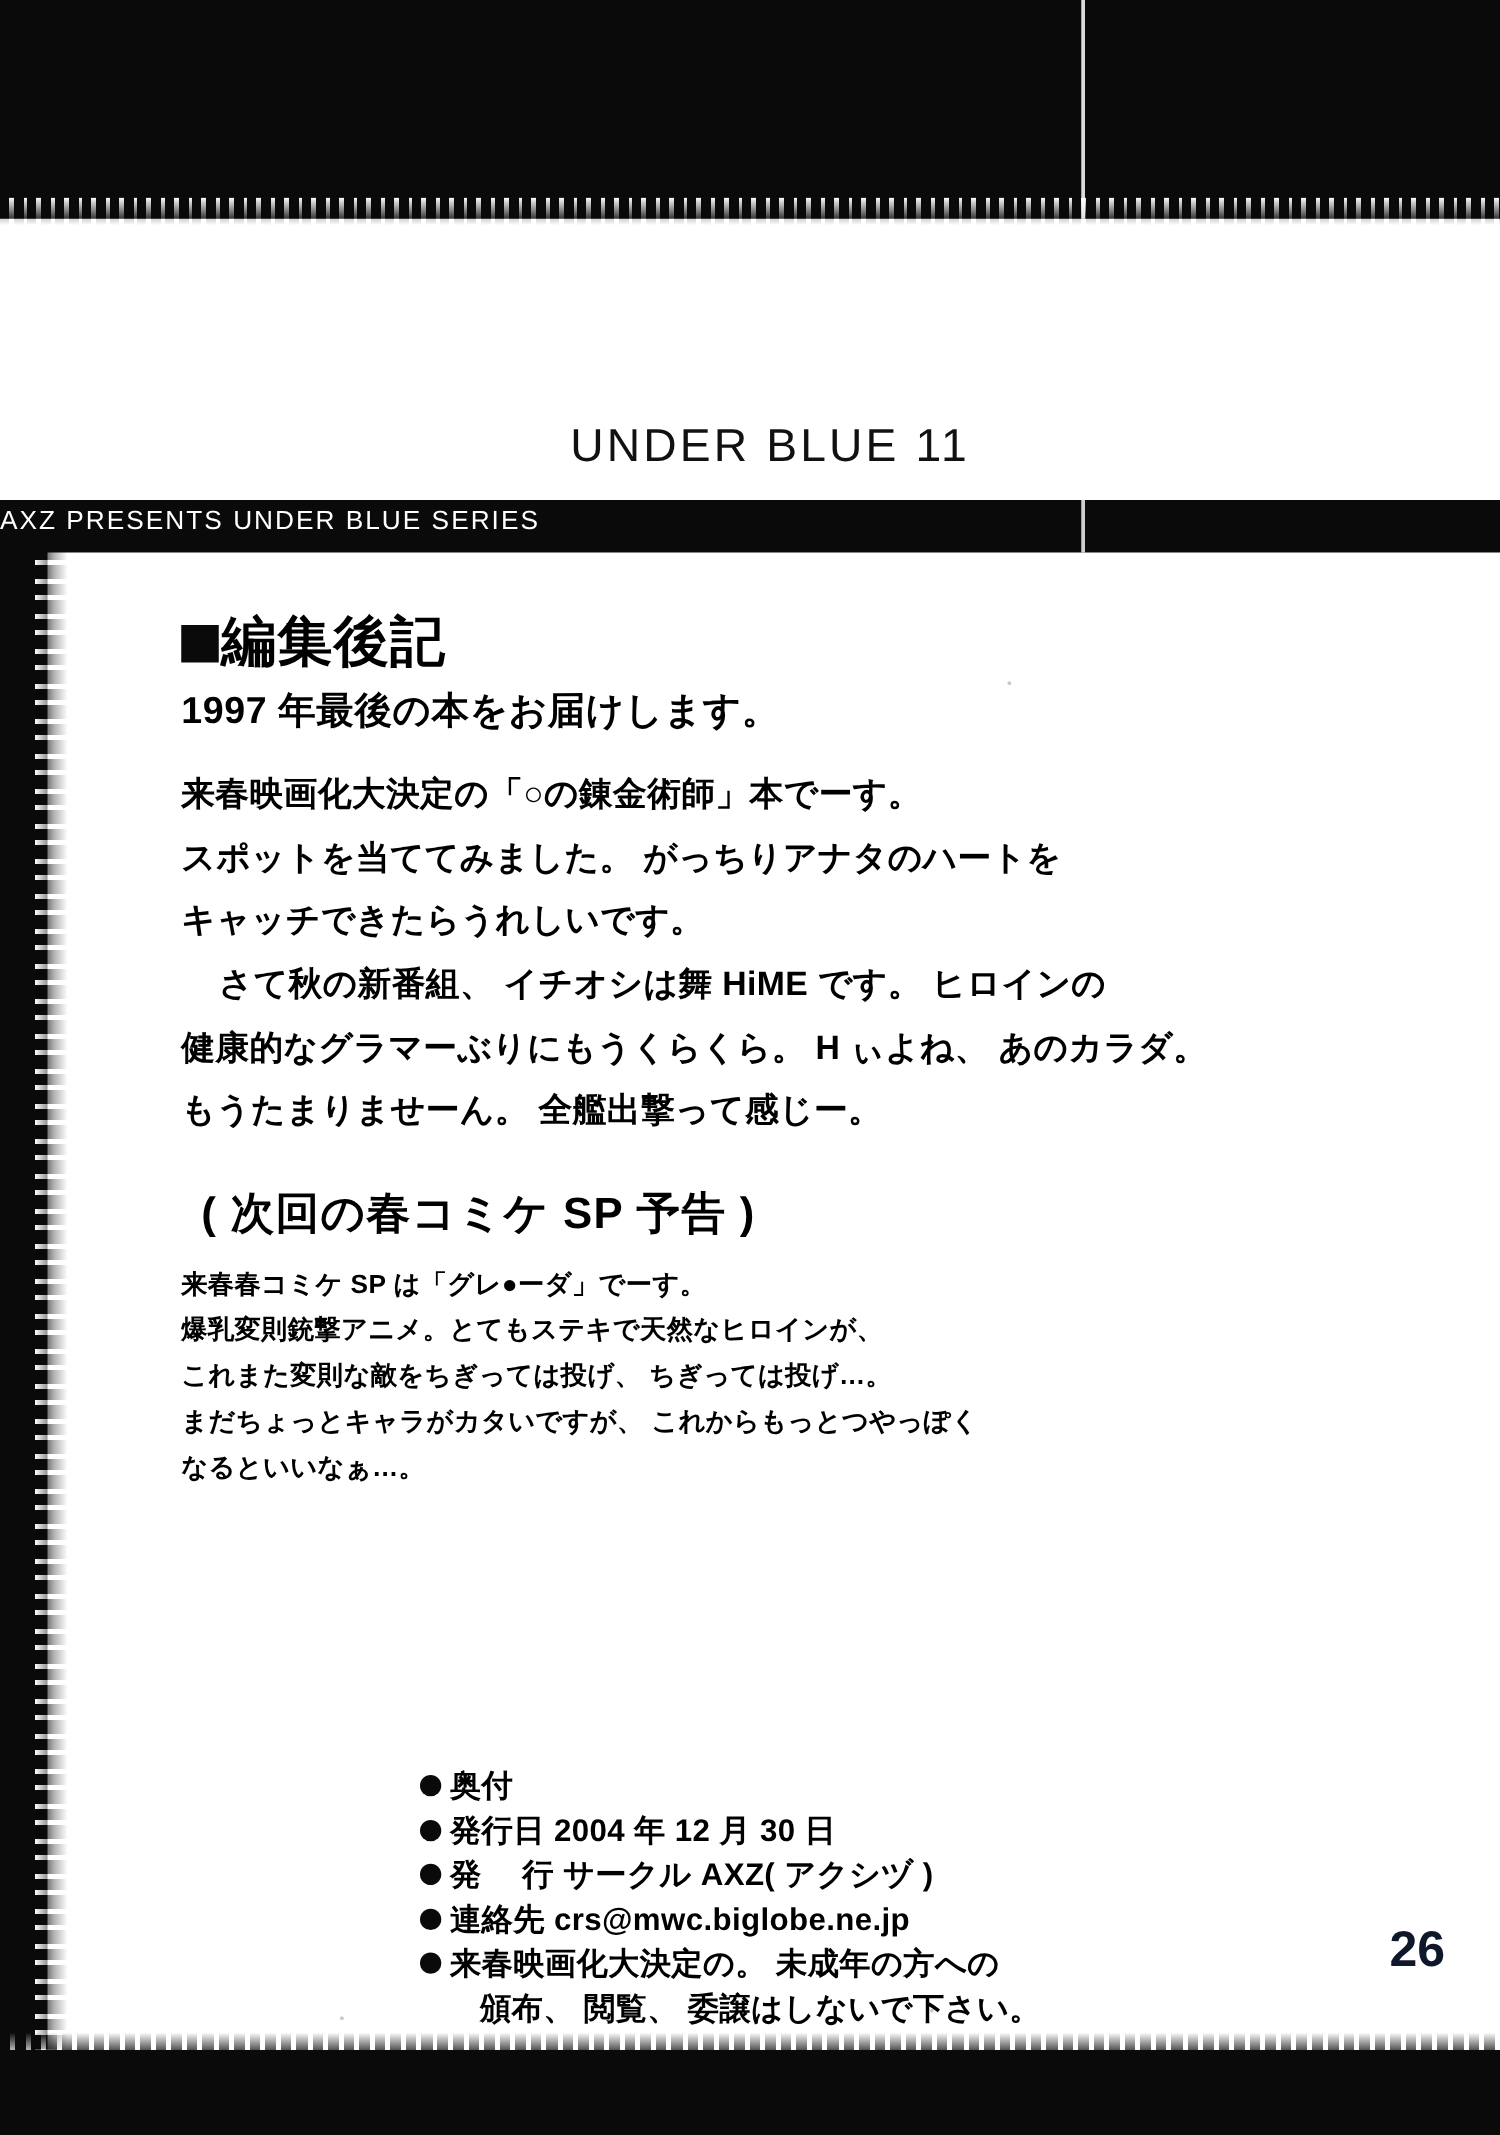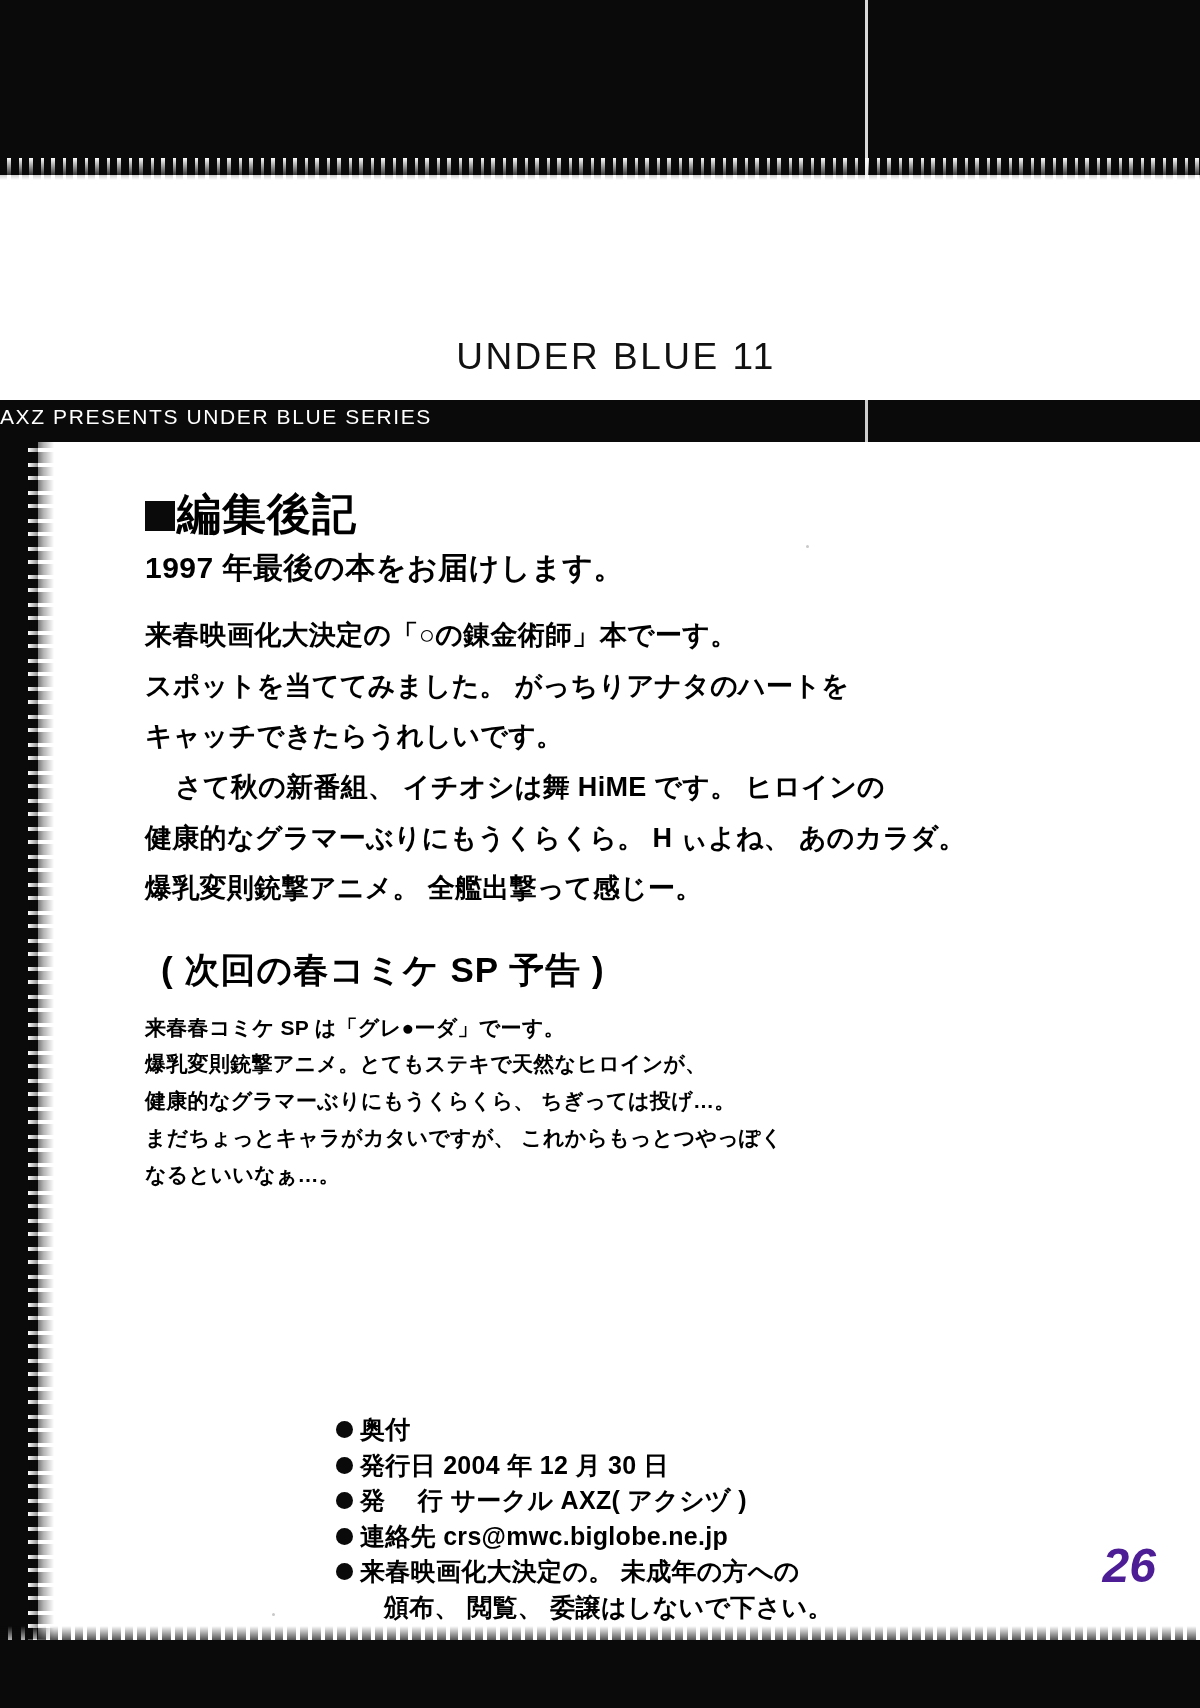--- a/index.html
+++ b/index.html
@@ -226,24 +226,23 @@
     line-height: 1.42;
     margin: 0;
     padding-left: 48px;
     letter-spacing: 0.3px;
   }
 
   .page-number {
     position: absolute;
     right: 44px;
     top: 1538px;
-    font-size: 48px;
-    font-weight: 700;
-    color: #4c1d95;
-    font-style: italic;
+    font-size: 40px;
+    font-weight: 700;
+    color: #0f172a;
   }
 
   
   .speck {
     position: absolute;
     background: #c9c9c9;
     width: 3px;
     height: 3px;
     border-radius: 50%;
   }
@@ -276,26 +275,26 @@
     <div class="afterword-head">
       <span class="sq"></span><span>編集後記</span>
     </div>
     <p class="lead">1997 年最後の本をお届けします。</p>
 
     <p class="para">来春映画化大決定の「○の錬金術師」本でーす。</p>
     <p class="para">スポットを当ててみました。 がっちりアナタのハートを</p>
     <p class="para">キャッチできたらうれしいです。</p>
     <p class="para indent">さて秋の新番組、 イチオシは舞 HiME です。 ヒロインの</p>
     <p class="para">健康的なグラマーぶりにもうくらくら。 H ぃよね、 あのカラダ。</p>
-    <p class="para">爆乳変則銃撃アニメ。 全艦出撃って感じー。</p>
+    <p class="para">もうたまりませーん。 全艦出撃って感じー。</p>
 
     <div class="preview-head">( 次回の春コミケ SP 予告 )</div>
     <p class="preview-line">来春春コミケ SP は「グレ●ーダ」でーす。</p>
     <p class="preview-line">爆乳変則銃撃アニメ。とてもステキで天然なヒロインが、</p>
-    <p class="preview-line">健康的なグラマーぶりにもうくらくら、 ちぎっては投げ…。</p>
+    <p class="preview-line">これまた変則な敵をちぎっては投げ、 ちぎっては投げ…。</p>
     <p class="preview-line">まだちょっとキャラがカタいですが、 これからもっとつやっぽく</p>
     <p class="preview-line">なるといいなぁ…。</p>
   </div>
 
   <div class="colophon">
     <p class="col-line">
       <span class="dot"></span><span>奥付</span>
     </p>
     <p class="col-line">
       <span class="dot"></span><span>発行日 2004 年 12 月 30 日</span>

